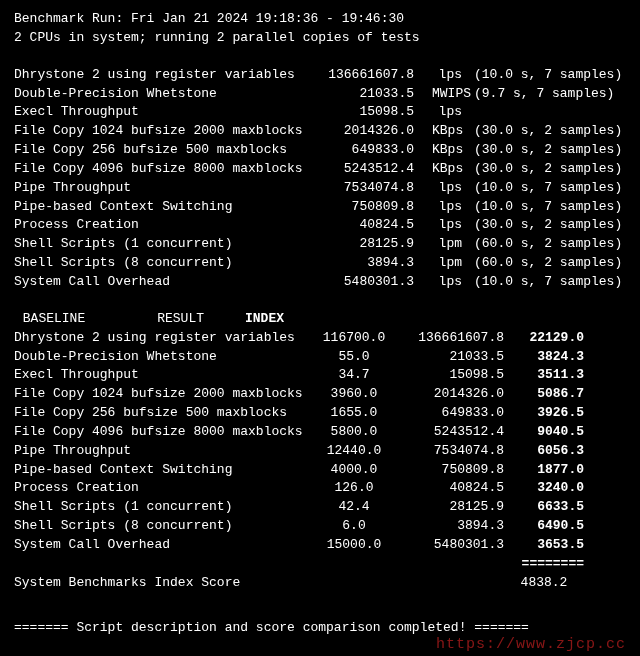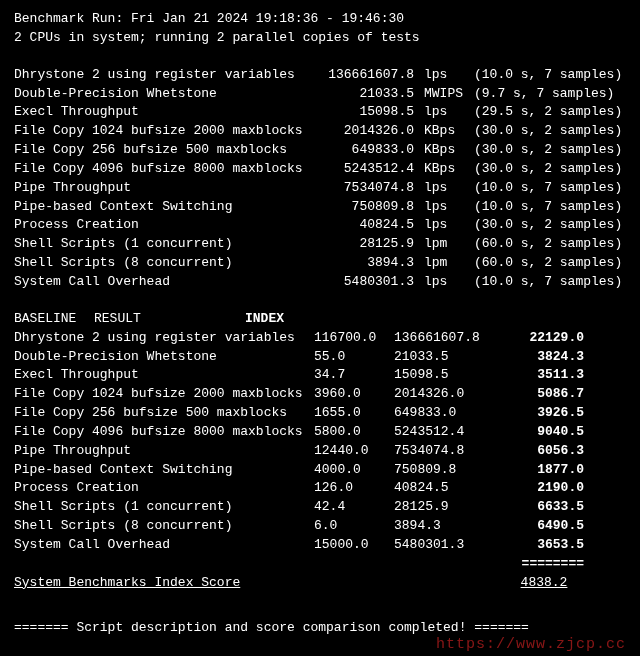--- a/index.html
+++ b/index.html
@@ -16,27 +16,27 @@
       position: relative;
     }
     .header-line { white-space: pre; }
     .sep { height: 18px; }
     .row {
       display: flex;
       white-space: pre;
     }
     .col-name { width: 300px; }
     .col-val { width: 100px; text-align: right; }
-    .col-unit { width: 48px; text-align: left; padding-left: 10px; }
+    .col-unit { width: 48px; text-align: right; padding-left: 18px; }
     .col-timing { padding-left: 12px; }
     .idx-name { width: 300px; }
-    .idx-base { width: 80px; text-align: left; }
-    .idx-res { width: 110px; }
+    .idx-base { width: 80px; text-align: center; }
+    .idx-res { width: 110px; text-align: right; }
     .idx-idx { width: 80px; text-align: right; font-weight: bold; }
-    .score-row { display: flex; text-decoration: underline; }
+    .score-row { display: flex; }
     .score-label { width: 490px; }
     .score-val { width: 80px; text-align: center; }
     .footer {
       margin-top: 27px;
       white-space: pre;
     }
     .watermark {
       position: absolute;
       bottom: 0;
       right: 14px;
@@ -50,21 +50,21 @@
 <body>
 
 <div class="header-line">Benchmark Run: Fri Jan 21 2024 19:18:36 - 19:46:30</div>
 <div class="header-line">2 CPUs in system; running 2 parallel copies of tests</div>
 
 <div class="sep"></div>
 
 <div id="results-table">
     <div class="row"><span class="col-name">Dhrystone 2 using register variables</span><span class="col-val">136661607.8</span><span class="col-unit">lps</span><span class="col-timing">(10.0 s, 7 samples)</span></div>
     <div class="row"><span class="col-name">Double-Precision Whetstone</span><span class="col-val">21033.5</span><span class="col-unit">MWIPS</span><span class="col-timing">(9.7 s, 7 samples)</span></div>
-    <div class="row"><span class="col-name">Execl Throughput</span><span class="col-val">15098.5</span><span class="col-unit">lps</span><span class="col-timing">(29.5 s, 2 samples)</span></div>
+    <div class="row"><span class="col-name">Execl Throughput</span><span class="col-val">15098.5</span><span class="col-unit">lps</span></div>
     <div class="row"><span class="col-name">File Copy 1024 bufsize 2000 maxblocks</span><span class="col-val">2014326.0</span><span class="col-unit">KBps</span><span class="col-timing">(30.0 s, 2 samples)</span></div>
     <div class="row"><span class="col-name">File Copy 256 bufsize 500 maxblocks</span><span class="col-val">649833.0</span><span class="col-unit">KBps</span><span class="col-timing">(30.0 s, 2 samples)</span></div>
     <div class="row"><span class="col-name">File Copy 4096 bufsize 8000 maxblocks</span><span class="col-val">5243512.4</span><span class="col-unit">KBps</span><span class="col-timing">(30.0 s, 2 samples)</span></div>
     <div class="row"><span class="col-name">Pipe Throughput</span><span class="col-val">7534074.8</span><span class="col-unit">lps</span><span class="col-timing">(10.0 s, 7 samples)</span></div>
     <div class="row"><span class="col-name">Pipe-based Context Switching</span><span class="col-val">750809.8</span><span class="col-unit">lps</span><span class="col-timing">(10.0 s, 7 samples)</span></div>
     <div class="row"><span class="col-name">Process Creation</span><span class="col-val">40824.5</span><span class="col-unit">lps</span><span class="col-timing">(30.0 s, 2 samples)</span></div>
     <div class="row"><span class="col-name">Shell Scripts (1 concurrent)</span><span class="col-val">28125.9</span><span class="col-unit">lpm</span><span class="col-timing">(60.0 s, 2 samples)</span></div>
     <div class="row"><span class="col-name">Shell Scripts (8 concurrent)</span><span class="col-val">3894.3</span><span class="col-unit">lpm</span><span class="col-timing">(60.0 s, 2 samples)</span></div>
     <div class="row"><span class="col-name">System Call Overhead</span><span class="col-val">5480301.3</span><span class="col-unit">lps</span><span class="col-timing">(10.0 s, 7 samples)</span></div>
   </div>
@@ -79,21 +79,21 @@
 
 <div id="index-table">
     <div class="row"><span class="idx-name">Dhrystone 2 using register variables</span><span class="idx-base">116700.0</span><span class="idx-res">136661607.8</span><span class="idx-idx">22129.0</span></div>
     <div class="row"><span class="idx-name">Double-Precision Whetstone</span><span class="idx-base">55.0</span><span class="idx-res">21033.5</span><span class="idx-idx">3824.3</span></div>
     <div class="row"><span class="idx-name">Execl Throughput</span><span class="idx-base">34.7</span><span class="idx-res">15098.5</span><span class="idx-idx">3511.3</span></div>
     <div class="row"><span class="idx-name">File Copy 1024 bufsize 2000 maxblocks</span><span class="idx-base">3960.0</span><span class="idx-res">2014326.0</span><span class="idx-idx">5086.7</span></div>
     <div class="row"><span class="idx-name">File Copy 256 bufsize 500 maxblocks</span><span class="idx-base">1655.0</span><span class="idx-res">649833.0</span><span class="idx-idx">3926.5</span></div>
     <div class="row"><span class="idx-name">File Copy 4096 bufsize 8000 maxblocks</span><span class="idx-base">5800.0</span><span class="idx-res">5243512.4</span><span class="idx-idx">9040.5</span></div>
     <div class="row"><span class="idx-name">Pipe Throughput</span><span class="idx-base">12440.0</span><span class="idx-res">7534074.8</span><span class="idx-idx">6056.3</span></div>
     <div class="row"><span class="idx-name">Pipe-based Context Switching</span><span class="idx-base">4000.0</span><span class="idx-res">750809.8</span><span class="idx-idx">1877.0</span></div>
-    <div class="row"><span class="idx-name">Process Creation</span><span class="idx-base">126.0</span><span class="idx-res">40824.5</span><span class="idx-idx">2190.0</span></div>
+    <div class="row"><span class="idx-name">Process Creation</span><span class="idx-base">126.0</span><span class="idx-res">40824.5</span><span class="idx-idx">3240.0</span></div>
     <div class="row"><span class="idx-name">Shell Scripts (1 concurrent)</span><span class="idx-base">42.4</span><span class="idx-res">28125.9</span><span class="idx-idx">6633.5</span></div>
     <div class="row"><span class="idx-name">Shell Scripts (8 concurrent)</span><span class="idx-base">6.0</span><span class="idx-res">3894.3</span><span class="idx-idx">6490.5</span></div>
     <div class="row"><span class="idx-name">System Call Overhead</span><span class="idx-base">15000.0</span><span class="idx-res">5480301.3</span><span class="idx-idx">3653.5</span></div>
   </div>
 
 <div class="row">
   <span class="idx-name"></span>
   <span class="idx-base"></span>
   <span class="idx-res"></span>
   <span class="idx-idx">========</span>

